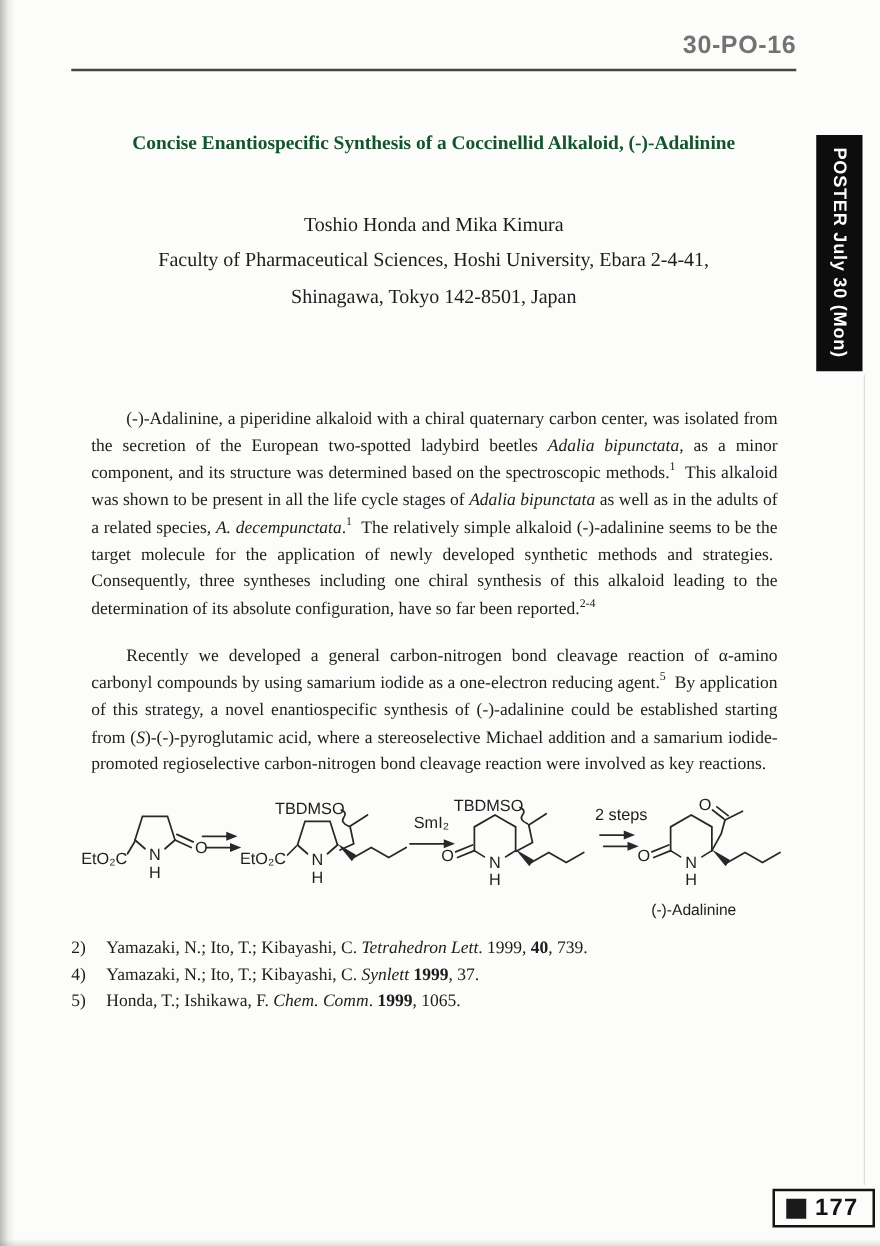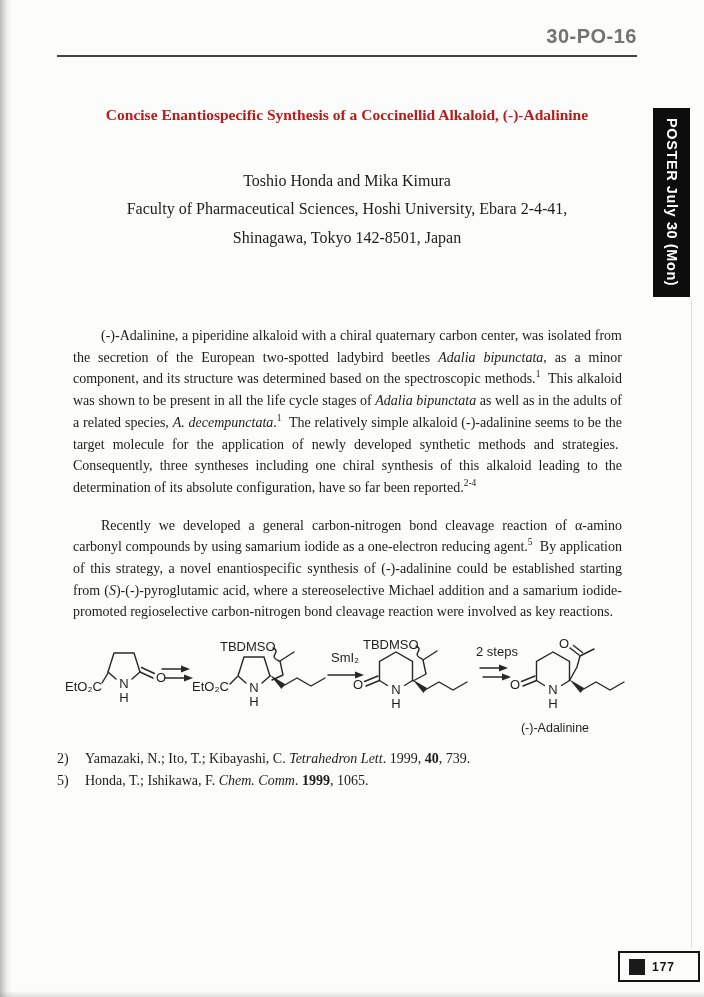--- a/index.html
+++ b/index.html
@@ -26,21 +26,21 @@
     position:absolute; top:25px; right:67px;
     font-family:"Liberation Sans", sans-serif; font-weight:bold;
     font-size:20px; letter-spacing:0.5px; color:#737373;
   }
   .head-rule {
     position:absolute; left:57px; top:55px; width:580px; height:2px;
     background:#454545;
   }
   .title {
     position:absolute; left:47px; top:106px; width:600px; text-align:center;
-    font-weight:bold; font-size:15.5px; color:#b91c1c;
+    font-weight:bold; font-size:15.5px; color:#14532d;
   }
   .center-line { position:absolute; left:57px; width:580px; text-align:center; font-size:16px; }
   .authors { top:172px; }
   .affil1  { top:200px; }
   .affil2  { top:229px; }
   .poster-tab {
     position:absolute; left:653px; top:108px; width:37px; height:189px;
     background:#0d0d0d; color:#ffffff;
     display:flex; align-items:center; justify-content:center;
   }
@@ -70,21 +70,21 @@
   }
   .ref { padding-left:28px; text-indent:-28px; }
   .ref-num { display:inline-block; width:28px; text-indent:0; }
   .page-box {
     position:absolute; left:618px; top:951px; width:82px; height:31px;
     border:2px solid #141414; box-sizing:border-box;
     display:flex; align-items:center; gap:7px; padding-left:9px;
     background:#fcfcfa; font-family:"Liberation Sans", sans-serif;
   }
   .page-square { width:16px; height:16px; background:#1a1a1a; }
-  .page-num { font-weight:bold; font-size:12px; letter-spacing:1px; color:#141414; }
+  .page-num { font-weight:bold; font-size:19px; letter-spacing:1px; color:#141414; }
 </style>
 </head>
 <body>
 
 <div class="page">
   <div class="edge-left"></div>
   <div class="edge-bottom"></div>
   <div class="page-crease"></div>
 
   <div class="paper-code">30-PO-16</div>
@@ -188,20 +188,21 @@
       <polygon class="wedge" points="517.5,57.5 532,66 528.5,71"></polygon>
       <path class="bond" d="M530,68 L544,60 L558,68 L572,60"></path>
       <text x="501" y="72" text-anchor="middle">N</text>
       <text x="501" y="86" text-anchor="middle">H</text>
       <text x="503" y="110" text-anchor="middle" class="small">(-)-Adalinine</text>
     </g>
   </svg>
 
   <div class="refs">
     <div class="ref"><span class="ref-num">2)</span><span>Yamazaki, N.; Ito, T.; Kibayashi, C. </span><i>Tetrahedron Lett</i><span>. 1999, </span><b>40</b><span>, 739.</span></div>
+    <div class="ref"><span class="ref-num">4)</span><span>Yamazaki, N.; Ito, T.; Kibayashi, C. </span><i>Synlett</i><span> </span><b>1999</b><span>, 37.</span></div>
     <div class="ref"><span class="ref-num">5)</span><span>Honda, T.; Ishikawa, F. </span><i>Chem. Comm</i><span>. </span><b>1999</b><span>, 1065.</span></div>
   </div>
 
   <div class="page-box">
     <span class="page-square"></span>
     <span class="page-num">177</span>
   </div>
 </div>
 
 </body></html>

